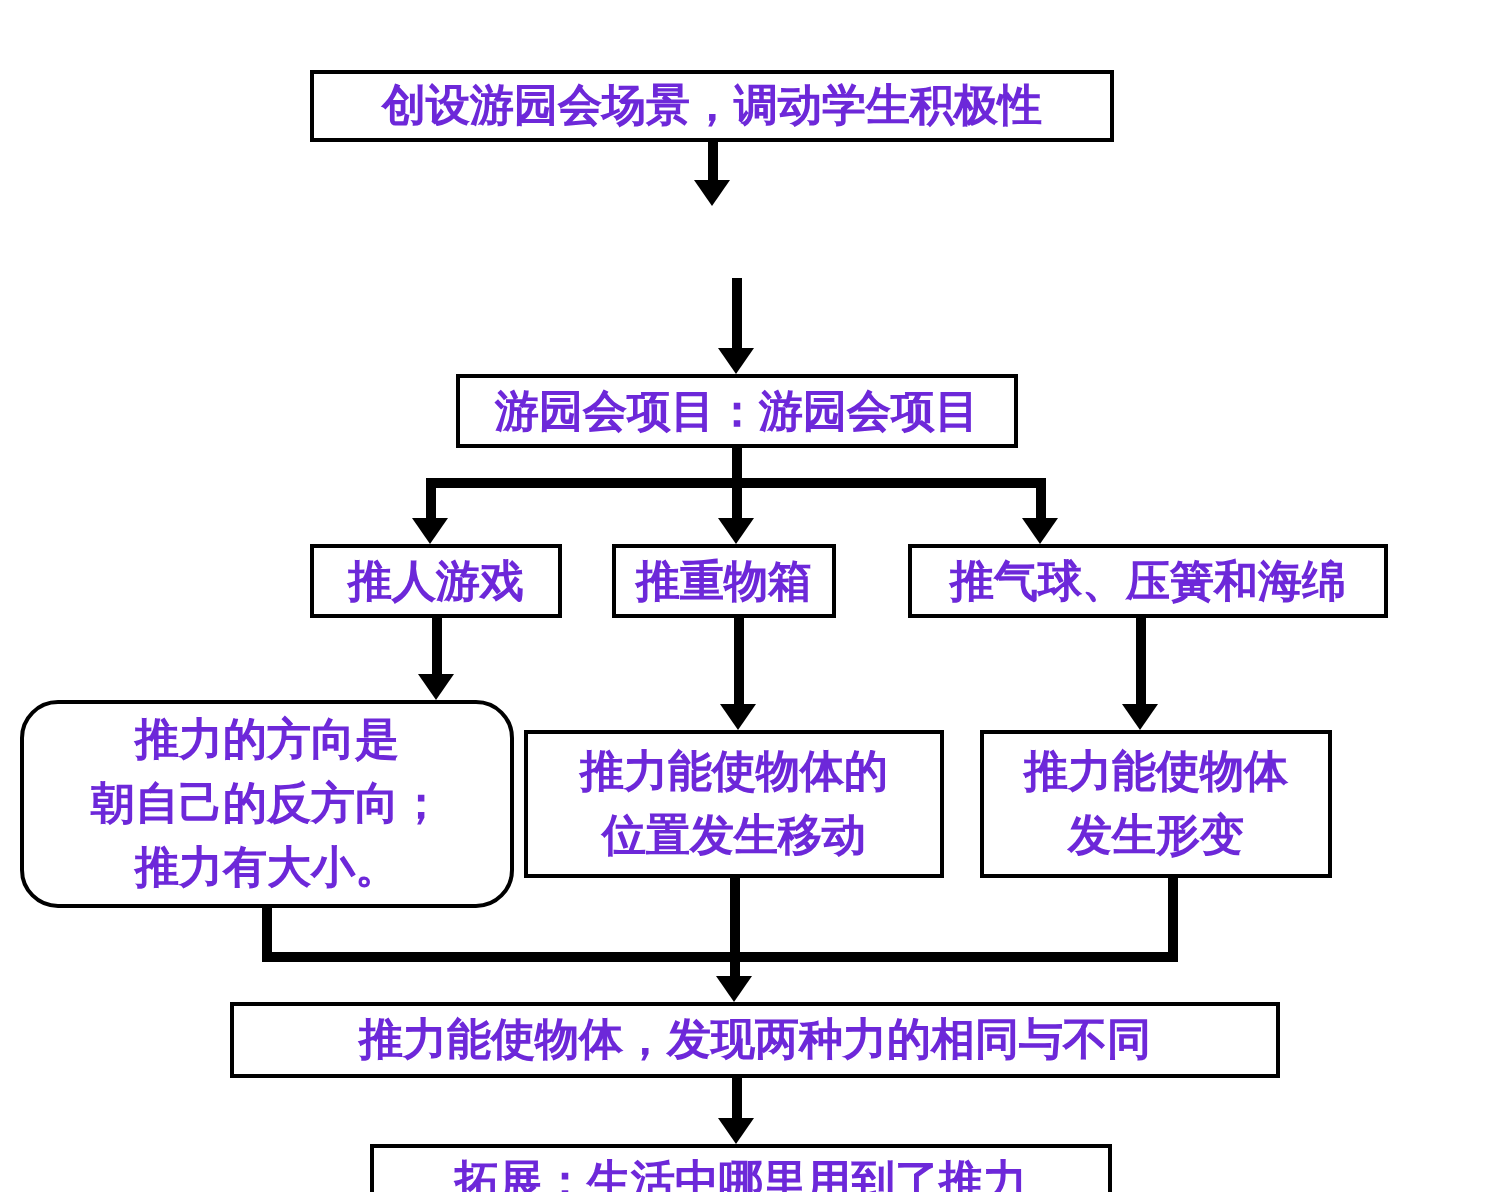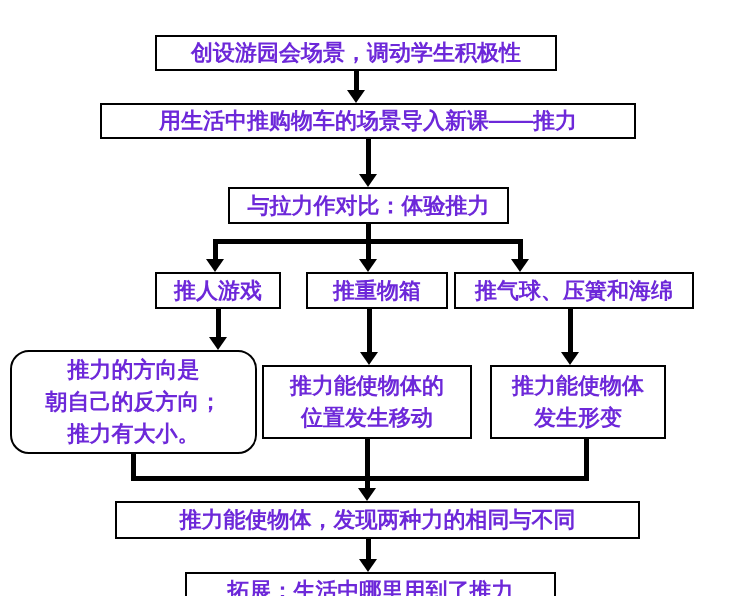--- a/index.html
+++ b/index.html
@@ -41,38 +41,37 @@
 </head>
 <body>
 
 <div class="canvas">
 
   <div class="node" style="left:155px; top:7px; width:402px; height:36px;">创设游园会场景，调动学生积极性</div>
 
   <div class="vline" style="left:354px; top:43px; height:20px;"></div>
   <div class="ah-down" style="left:347px; top:62px;"></div>
 
-  <div class="node" style="left:100px; top:75px; width:536px; height:36px;">用生活中推购物车的场景导入新课——推力</div>
 
   <div class="vline" style="left:366px; top:111px; height:36px;"></div>
   <div class="ah-down" style="left:359px; top:146px;"></div>
 
-  <div class="node" style="left:228px; top:159px; width:281px; height:37px;">与拉力作对比：体验推力</div>
+  <div class="node" style="left:228px; top:159px; width:281px; height:37px;">游园会项目：游园会项目</div>
 
   <div class="vline" style="left:366px; top:196px; height:20px;"></div>
   <div class="hline" style="left:213px; top:211px; width:310px;"></div>
   <div class="vline" style="left:213px; top:211px; height:20px;"></div>
   <div class="ah-down" style="left:206px; top:231px;"></div>
   <div class="vline" style="left:366px; top:211px; height:20px;"></div>
   <div class="ah-down" style="left:359px; top:231px;"></div>
   <div class="vline" style="left:518px; top:211px; height:20px;"></div>
   <div class="ah-down" style="left:511px; top:231px;"></div>
 
   <div class="node" style="left:155px; top:244px; width:126px; height:37px;">推人游戏</div>
-  <div class="node" style="left:306px; top:244px; width:142px; height:37px;text-align:center;">推重物箱</div>
+  <div class="node" style="left:306px; top:244px; width:112px; height:37px;text-align:center;">推重物箱</div>
   <div class="node" style="left:454px; top:244px; width:240px; height:37px;">推气球、压簧和海绵</div>
 
   <div class="vline" style="left:216px; top:281px; height:28px;"></div>
   <div class="ah-down" style="left:209px; top:309px;"></div>
   <div class="vline" style="left:367px; top:281px; height:43px;"></div>
   <div class="ah-down" style="left:360px; top:324px;"></div>
   <div class="vline" style="left:568px; top:281px; height:43px;"></div>
   <div class="ah-down" style="left:561px; top:324px;"></div>
 
   <div class="node" style="left:10px; top:322px; width:247px; height:104px;border-radius:19px;">推力的方向是

